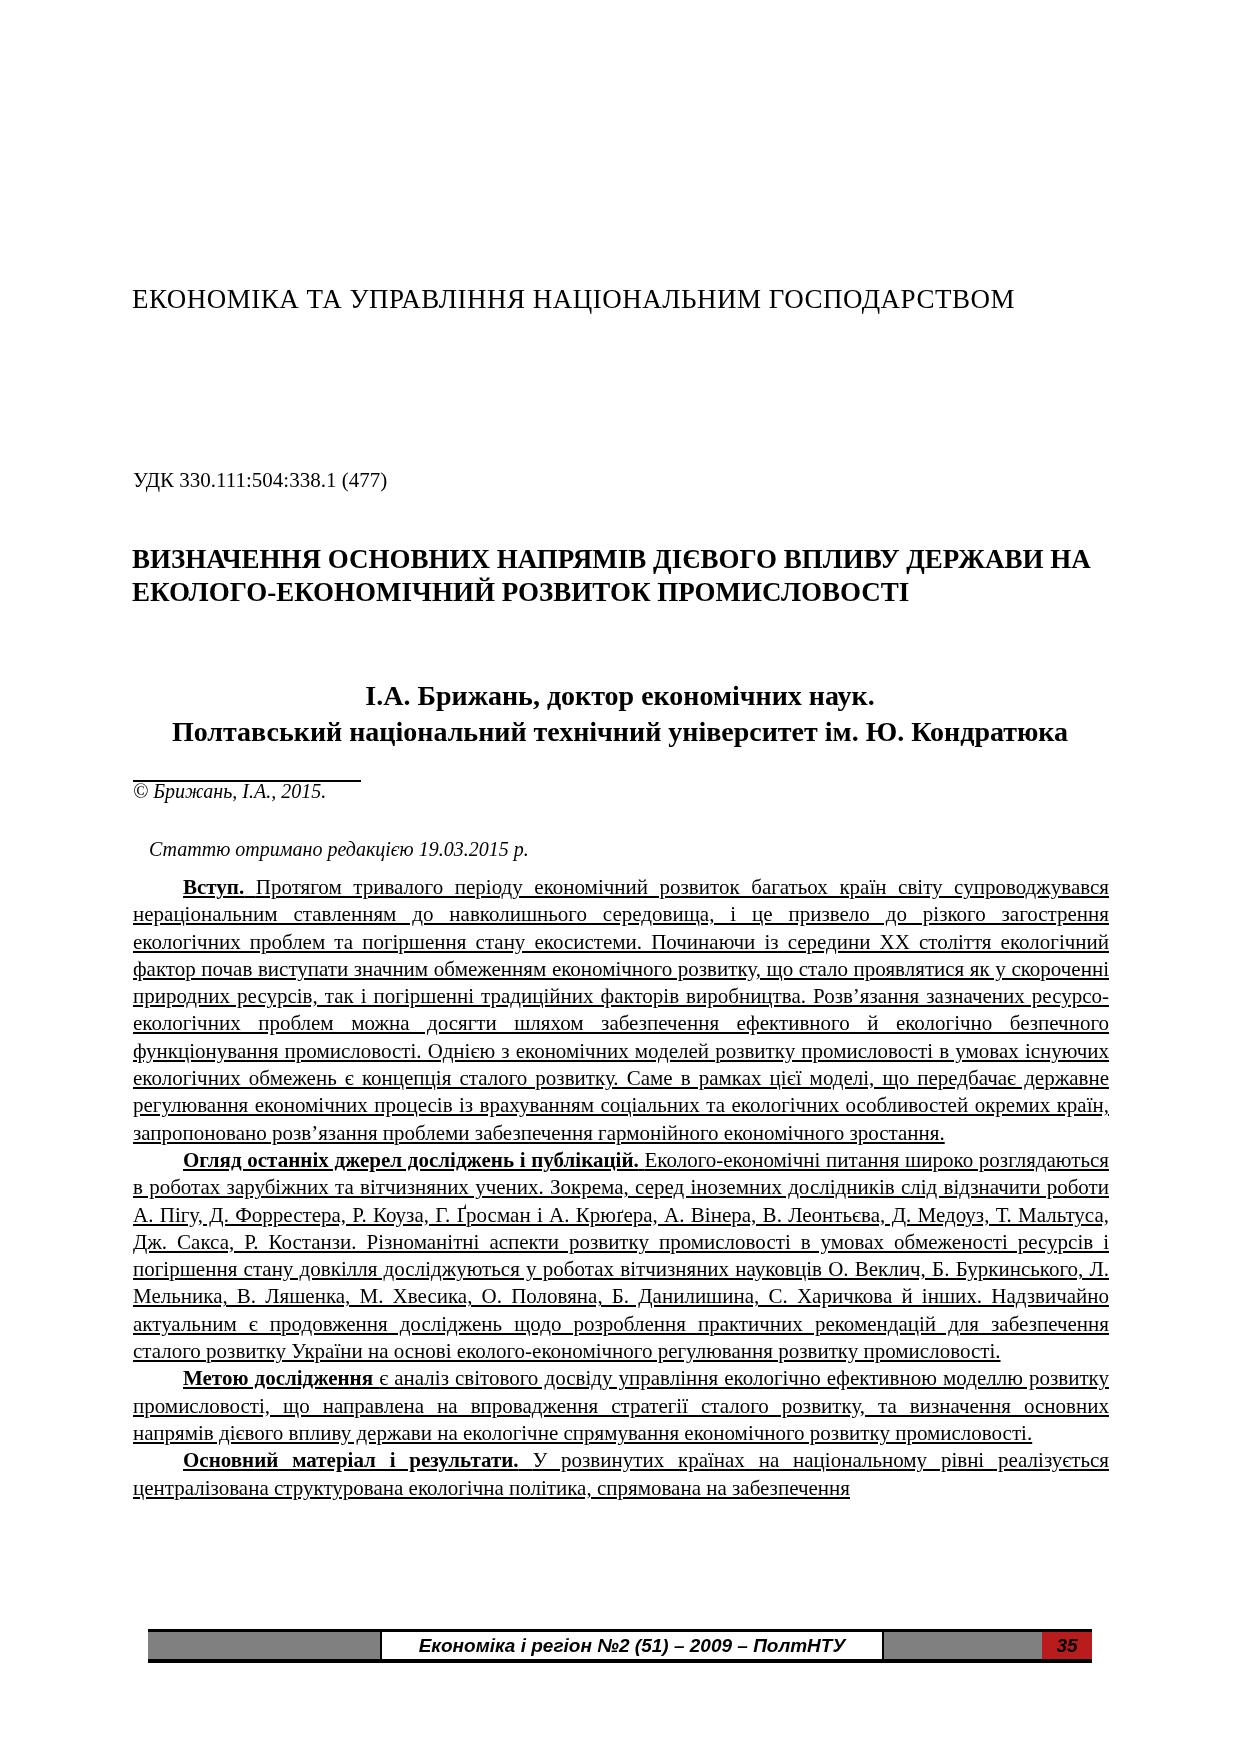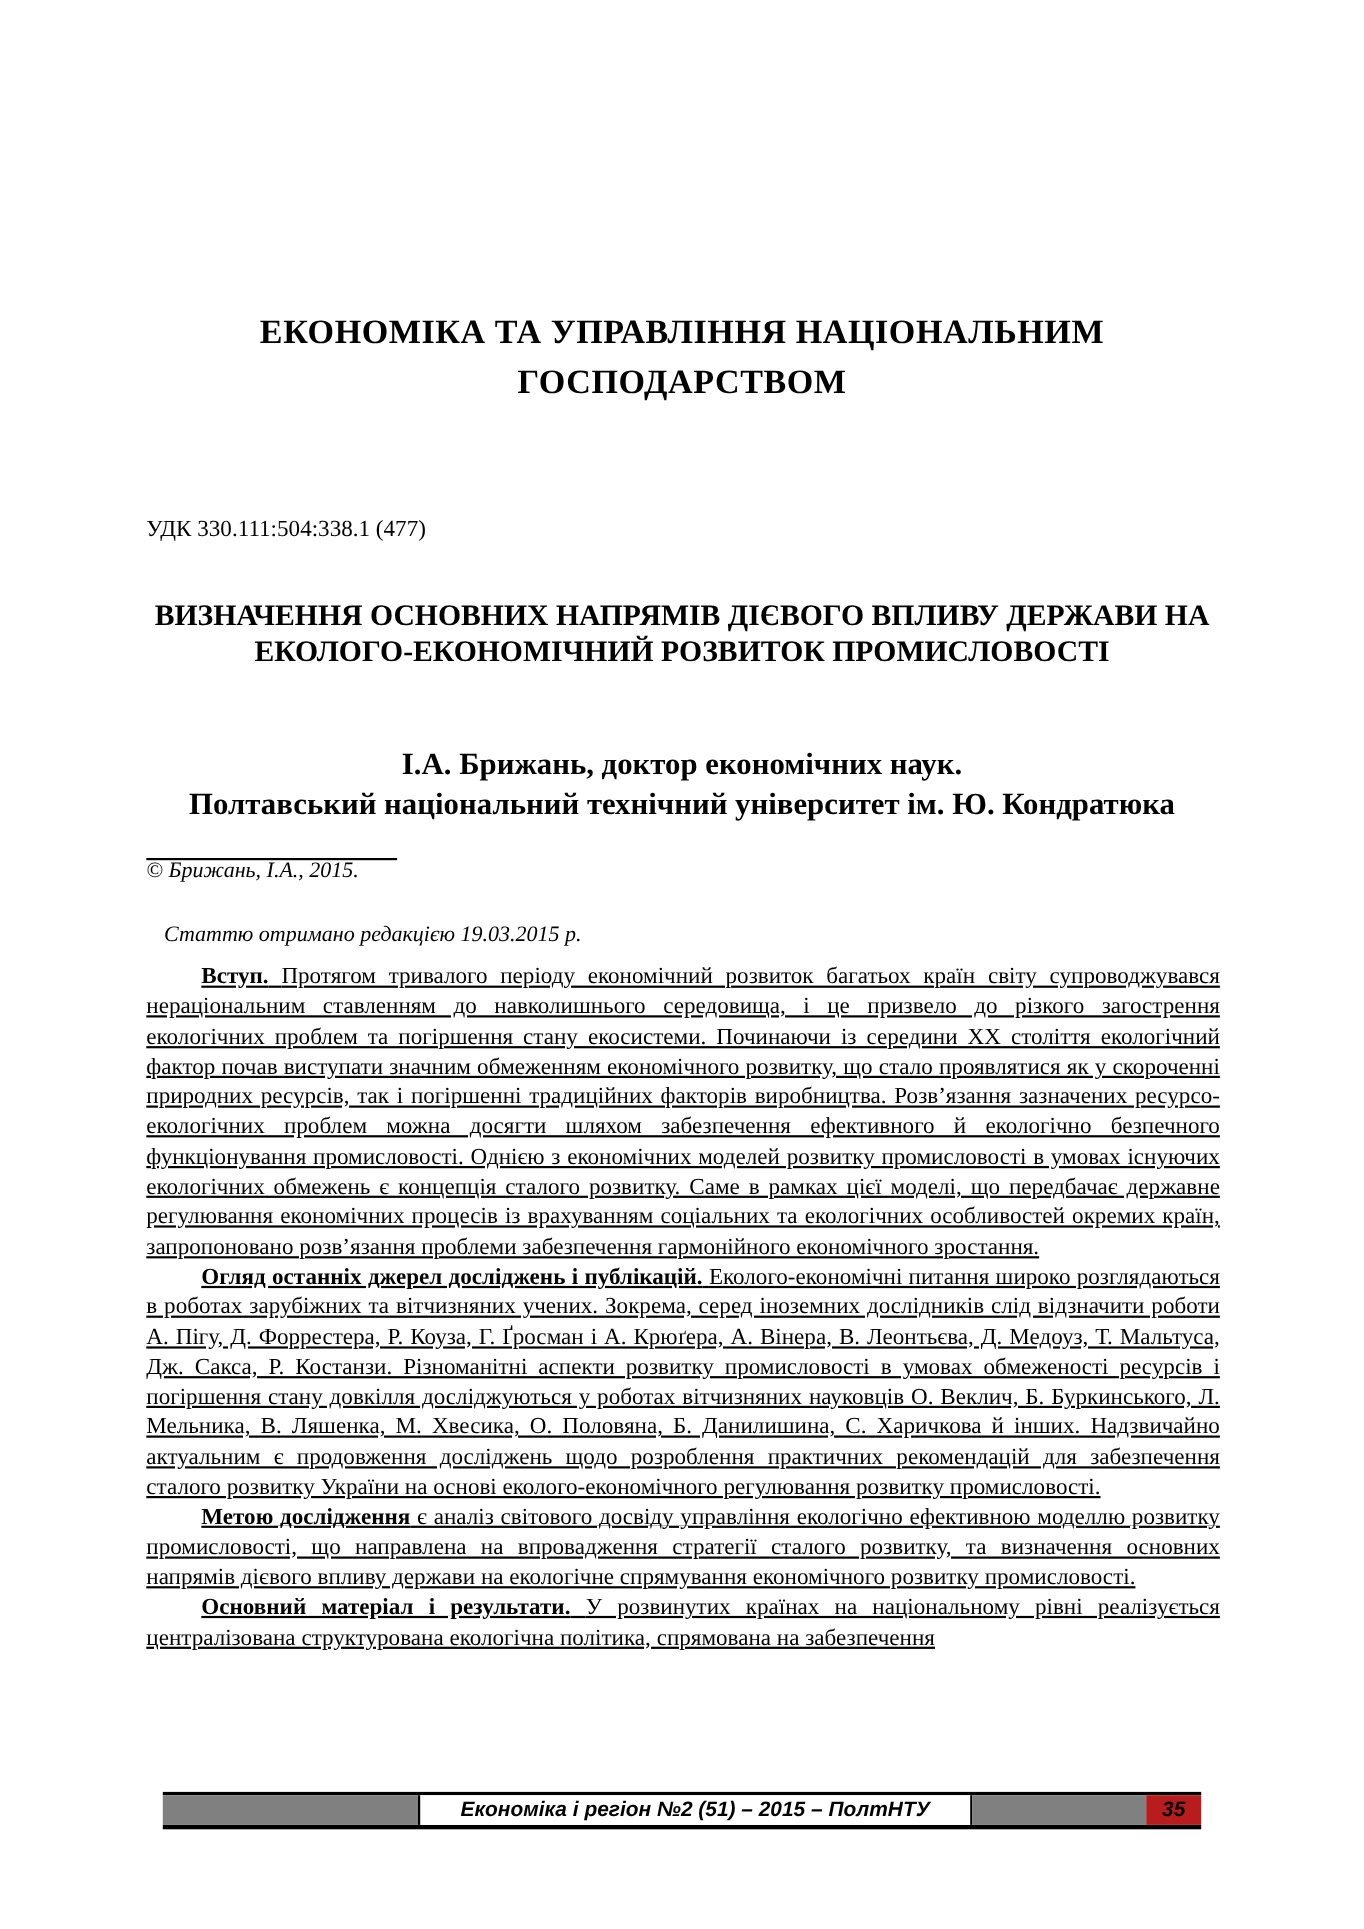--- a/index.html
+++ b/index.html
@@ -8,34 +8,33 @@
     background: #ffffff;
     color: #000000;
     font-family: "Liberation Serif", serif;
     position: relative;
     overflow: hidden;
   }
   .page { position: absolute; inset: 0; }
 
   .section-heading {
     position: absolute; top: 280px; left: 132px; width: 976px;
-    text-align: center;
-    font-weight: bold;
-    font-size: 31px;
+    text-align: left;
+    font-weight: normal;
+    font-size: 27px;
     line-height: 1.45;
     letter-spacing: 0.5px;
   }
   .udc {
     position: absolute; top: 468px; left: 133px;
     font-size: 21px;
     text-align: right;
   }
   .article-title {
     position: absolute; top: 543px; left: 132px; width: 976px;
-    text-align: center;
     font-weight: bold;
     font-size: 27px;
     line-height: 1.22;
   }
   .authors {
     position: absolute; top: 678px; left: 132px; width: 976px;
     text-align: center;
     font-weight: bold;
     font-size: 28px;
     line-height: 1.3;
@@ -123,18 +122,18 @@
 
     <p><span class="lead">Огляд останніх джерел досліджень і публікацій.</span> <span>Еколого-економічні питання широко розглядаються в роботах зарубіжних та вітчизняних учених. Зокрема, серед іноземних дослідників слід відзначити роботи А. Пігу, Д. Форрестера, Р. Коуза, Г. Ґросман і А. Крюґера, А. Вінера, В. Леонтьєва, Д. Медоуз, Т. Мальтуса, Дж. Сакса, Р. Костанзи. Різноманітні аспекти розвитку промисловості в умовах обмеженості ресурсів і погіршення стану довкілля досліджуються у роботах вітчизняних науковців О. Веклич, Б. Буркинського, Л. Мельника, В. Ляшенка, М. Хвесика, О. Половяна, Б. Данилишина, С. Харичкова й інших. Надзвичайно актуальним є продовження досліджень щодо розроблення практичних рекомендацій для забезпечення сталого розвитку України на основі еколого-економічного регулювання розвитку промисловості.</span></p>
 
     <p><span class="lead">Метою дослідження</span> <span>є аналіз світового досвіду управління екологічно ефективною моделлю розвитку промисловості, що направлена на впровадження стратегії сталого розвитку, та визначення основних напрямів дієвого впливу держави на екологічне спрямування  економічного розвитку промисловості.</span></p>
 
     <p><span class="lead">Основний матеріал і результати.</span> <span>У розвинутих країнах на національному рівні реалізується централізована структурована екологічна політика, спрямована на забезпечення</span></p>
   </div>
 
   <div class="footer-bar">
     <div class="footer-gray left"></div>
-    <div class="footer-journal">Економіка і регіон №2 (51) – 2015 – ПолтНТУ</div>
+    <div class="footer-journal">Економіка і регіон №2 (51) – 2009 – ПолтНТУ</div>
     <div class="footer-gray right"></div>
     <div class="footer-pagenum">35</div>
   </div>
 
 </div>
 
 </body></html>

